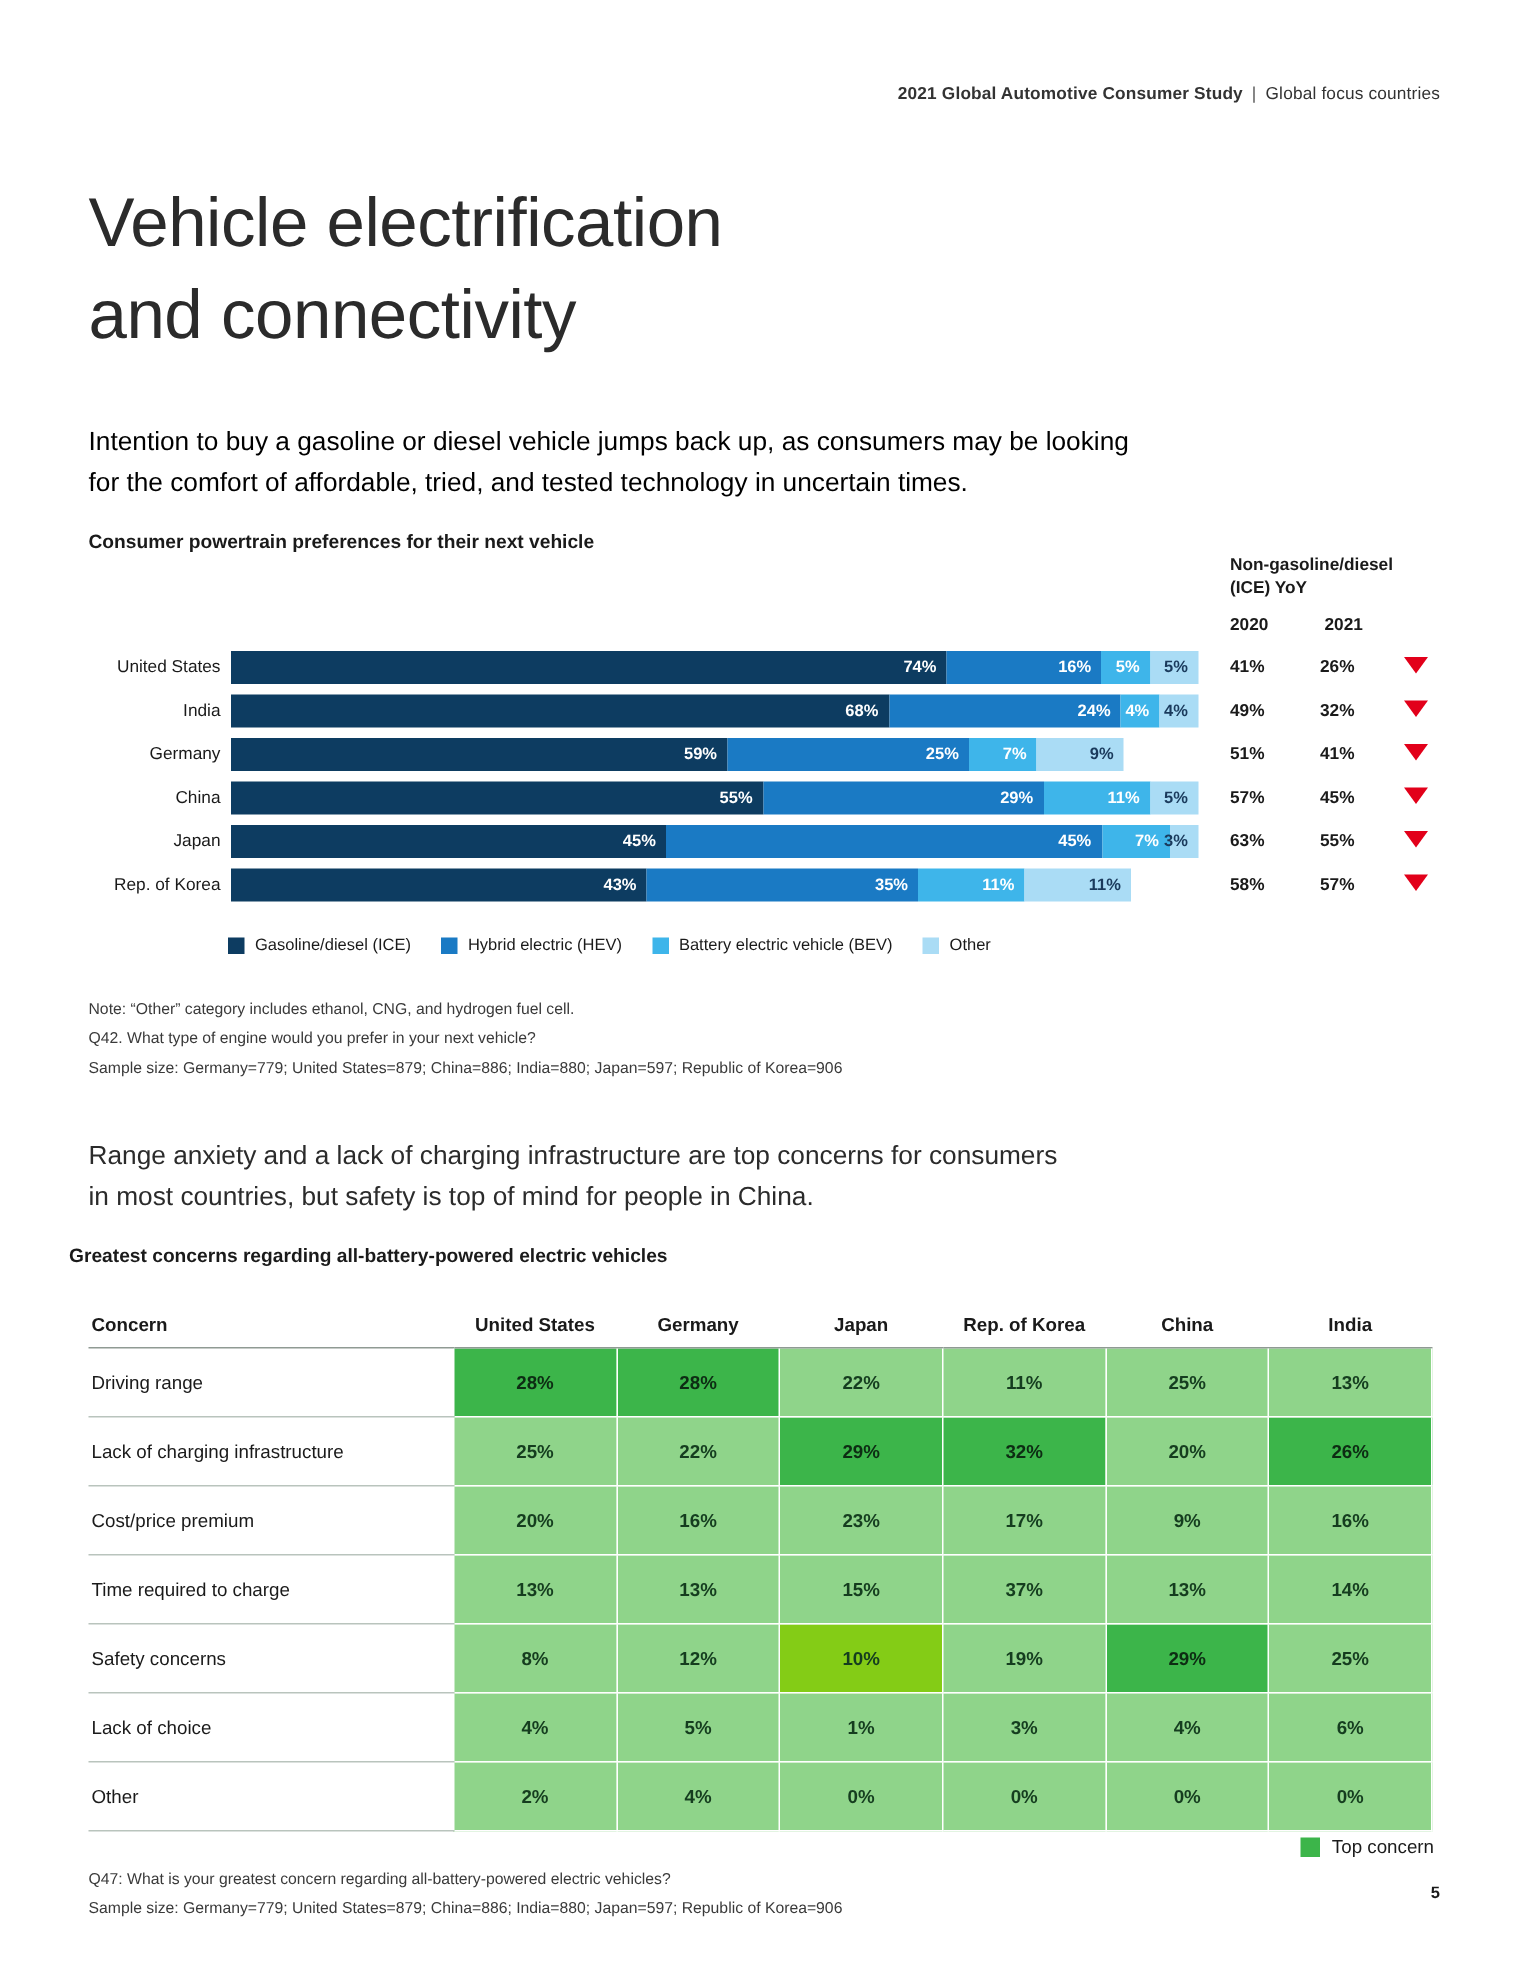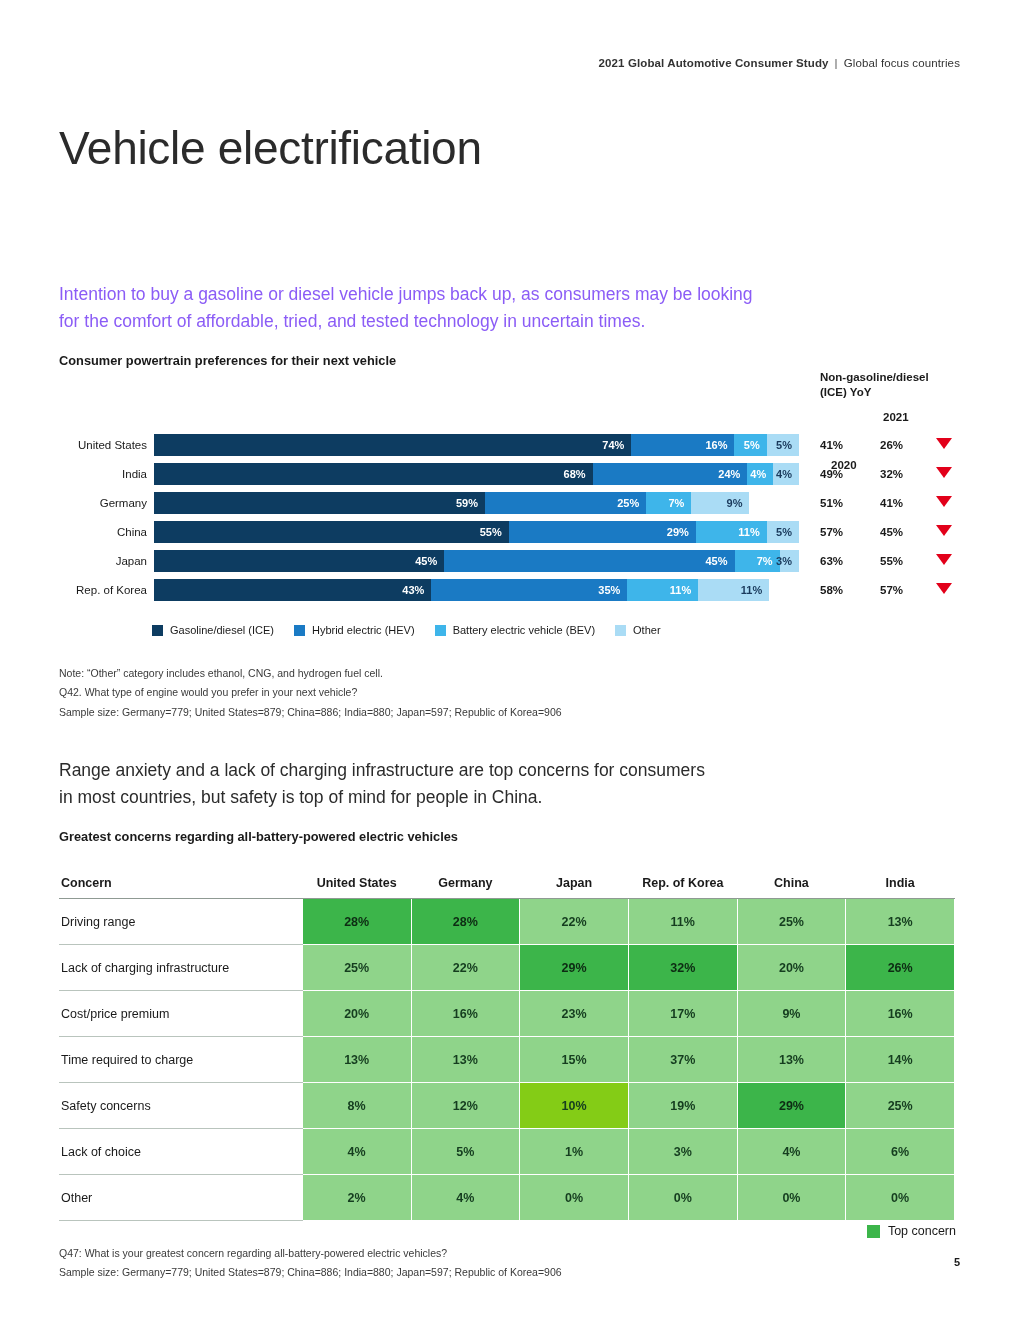--- a/index.html
+++ b/index.html
@@ -51,21 +51,21 @@
 
   
   .intro {
     position: absolute;
     left: 59px;
     top: 281px;
     width: 800px;
     font-size: 17.5px;
     line-height: 1.55;
     font-weight: 300;
-    color: #8b5cf6;
+    color: #000000;
   }
   .intro span { display: block; }
 
   
   .chart-heading {
     position: absolute;
     left: 59px;
     top: 353px;
     font-size: 12.8px;
     font-weight: bold;
@@ -85,21 +85,21 @@
   }
   .yoy-years {
     position: absolute;
     left: 820px;
     top: 411px;
     width: 160px;
     font-size: 11.5px;
     font-weight: bold;
     color: #1a1a1a;
   }
-  .yoy-years .y1 { position: absolute; left: 11px; margin-top: 48px; }
+  .yoy-years .y1 { position: absolute; left: 0; }
   .yoy-years .y2 { position: absolute; left: 63px; }
 
   
   .chart {
     position: absolute;
     left: 59px;
     top: 434px;
     width: 740px;
   }
   .bar-row {
@@ -194,21 +194,21 @@
     width: 840px;
     font-size: 17.5px;
     line-height: 1.55;
     font-weight: 300;
     color: #2b2b2b;
   }
   .intro2 span { display: block; }
 
   .table-heading {
     position: absolute;
-    left: 59px;
+    left: 46px;
     top: 829px;
     font-size: 12.8px;
     font-weight: bold;
     color: #1a1a1a;
   }
 
   
   .tbl {
     position: absolute;
     left: 59px;
@@ -299,20 +299,21 @@
 <body>
 
 <div class="page">
 
   <div class="header">
     <span class="bold">2021 Global Automotive Consumer Study</span><span class="sep">|</span><span class="light">Global focus countries</span>
   </div>
 
   <div class="title">
     <span>Vehicle electrification</span>
+    <span>and connectivity</span>
   </div>
 
   <div class="intro">
     <span>Intention to buy a gasoline or diesel vehicle jumps back up, as consumers may be looking</span>
     <span>for the comfort of affordable, tried, and tested technology in uncertain times.</span>
   </div>
 
   <div class="chart-heading">Consumer powertrain preferences for their next vehicle</div>
 
   <div class="yoy-head">
@@ -444,21 +445,21 @@
             <span class="tri-down" style="display: block; border-top-color: rgb(226, 0, 26);"></span>
           </span>
         </div>
       </div>
       <div class="bar-row">
         <div class="bar-label">Rep. of Korea</div>
         <div class="bar-track">
           <div class="seg" style="background: rgb(13, 60, 97); width: 277.35px;">
             <span class="val">43%</span>
           </div>
-          <div class="seg" style="background: rgb(26, 122, 196); width: 196px;">
+          <div class="seg" style="background: rgb(26, 122, 196); width: 181px;">
             <span class="val">35%</span>
           </div>
           <div class="seg" style="background: rgb(62, 181, 234); width: 70.95px;">
             <span class="val">11%</span>
           </div>
           <div class="seg other" style="background: rgb(170, 220, 245); width: 70.95px;">
             <span class="val">11%</span>
           </div>
         </div>
         <div class="yoy-cells">

